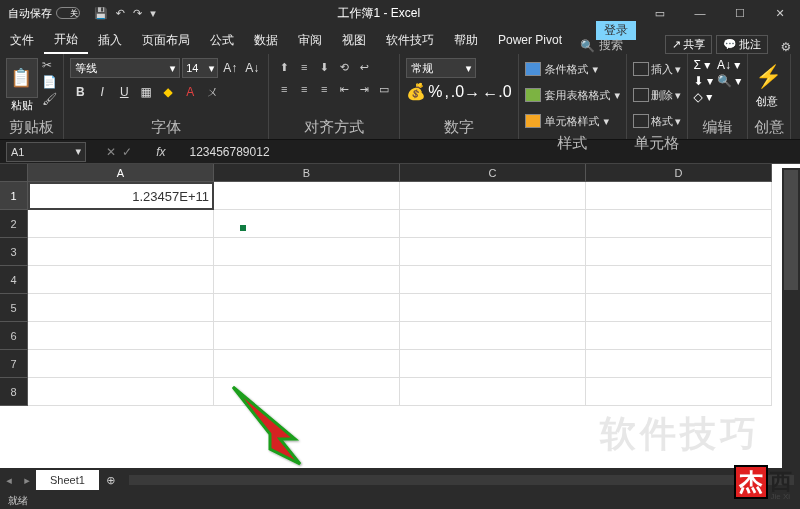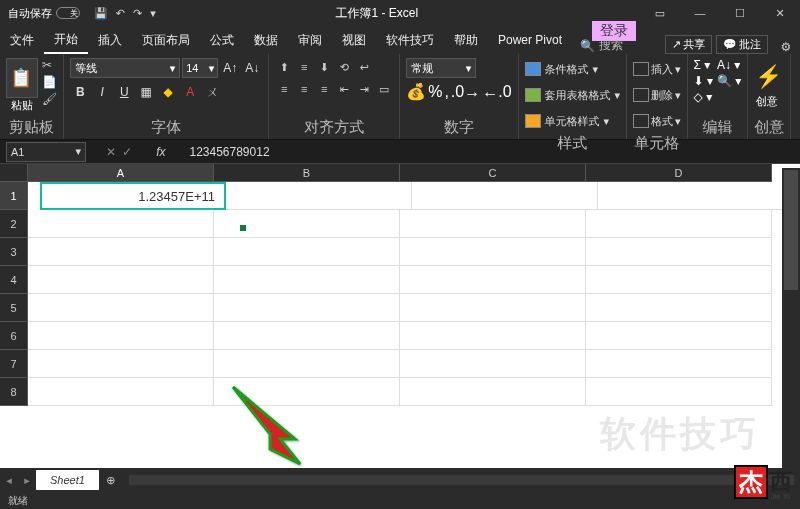--- a/index.html
+++ b/index.html
@@ -4,21 +4,21 @@
 <style>
 *{margin:0;padding:0;box-sizing:border-box;font-family:"Microsoft YaHei","Segoe UI",sans-serif;}
 body{background:#1e1e1e;width:800px;height:509px;overflow:hidden;position:relative;color:#fff;}
 .titlebar{height:26px;background:#2b2b2b;display:flex;align-items:center;font-size:11px;}
 .titlebar .autosave{padding:0 8px;display:flex;align-items:center;gap:4px;}
 .titlebar .toggle{width:24px;height:12px;border:1px solid #888;border-radius:6px;display:inline-flex;align-items:center;padding:0 1px;justify-content:flex-end;font-size:8px;}
 .titlebar .qat{display:flex;gap:8px;padding:0 6px;align-items:center;}
 .titlebar .qat span{opacity:.8;}
 .titlebar .title{flex:1;text-align:center;font-size:12px;}
 .titlebar .right{display:flex;align-items:center;gap:0;}
-.titlebar .login{background:#f0abfc;color:#333;font-size:14px;padding:1px 8px;margin-right:4px;margin-top:35px;}
+.titlebar .login{background:#7dd3fc;color:#333;font-size:12px;padding:1px 8px;margin-right:4px;margin-top:35px;}
 .titlebar .winbtn{width:40px;height:26px;display:flex;align-items:center;justify-content:center;font-size:11px;color:#ccc;}
 .menubar{height:28px;background:#2b2b2b;display:flex;align-items:flex-end;font-size:12px;}
 .menubar .tab{padding:0 10px;height:28px;display:flex;align-items:center;color:#eee;}
 .menubar .tab.active{border-bottom:2px solid #fff;}
 .menubar .spacer{flex:1;}
 .menubar .searchbox{display:flex;align-items:center;gap:4px;padding:0 8px;color:#bbb;}
 .menubar .share{border:1px solid #555;padding:1px 6px;margin-right:4px;font-size:11px;display:flex;align-items:center;gap:2px;}
 .menubar .gear{width:28px;text-align:center;color:#ccc;}
 .ribbon{height:86px;background:#2b2b2b;display:flex;border-bottom:1px solid #111;}
 .rgroup{border-right:1px solid #444;padding:4px 6px 2px 6px;display:flex;flex-direction:column;justify-content:space-between;}
@@ -51,28 +51,28 @@
 .rowhdrcorner{width:28px;background:#2b2b2b;border-right:1px solid #555;border-bottom:1px solid #555;}
 .colhdr{width:186px;background:#2b2b2b;color:#ccc;font-size:11px;display:flex;align-items:center;justify-content:center;border-right:1px solid #555;border-bottom:1px solid #555;}
 .colhdr.active{background:#404040;color:#fff;}
 .gridbody{display:flex;}
 .rowhdrs{width:28px;}
 .rowhdr{height:28px;background:#2b2b2b;color:#ccc;font-size:11px;display:flex;align-items:center;justify-content:center;border-right:1px solid #555;border-bottom:1px solid #555;}
 .rowhdr.active{background:#404040;color:#fff;}
 .cells-area{flex:1;position:relative;}
 .cellrow{display:flex;height:28px;}
 .cell{width:186px;border-right:1px solid #ddd;border-bottom:1px solid #ddd;font-size:13px;color:#333;display:flex;align-items:center;justify-content:flex-end;padding:0 4px;}
-.cell.selected{border:2px solid #14b8a6;padding:0 9px;margin-left:12px;}
+.cell.selected{border:2px solid #404040;padding:0 3px;}
 .fillhandle{position:absolute;width:6px;height:6px;background:#107c41;left:212px;top:43px;}
 .arrow{position:absolute;left:225px;top:215px;pointer-events:none;}
 .vscroll{position:absolute;right:0;top:168px;width:18px;height:300px;background:#2b2b2b;}
 .vscroll .thumb{width:14px;height:120px;background:#4a4a4a;margin:2px auto;}
 .sheettabs{height:24px;background:#2b2b2b;display:flex;align-items:center;font-size:11px;}
 .sheettabs .navbtn{width:18px;text-align:center;color:#888;}
-.sheettab{background:#fff;color:#333;padding:2px 14px;height:20px;display:flex;align-items:center;font-style:italic;}
+.sheettab{background:#fff;color:#333;padding:2px 14px;height:20px;display:flex;align-items:center;}
 .addsheet{width:24px;text-align:center;color:#ccc;}
 .sheettabs .barfill{flex:1;height:10px;background:#3a3a3a;margin:0 6px;}
 .statusbar{height:17px;background:#2b2b2b;font-size:10px;color:#ccc;padding:0 8px;display:flex;align-items:center;}
 .watermark{position:absolute;right:40px;bottom:50px;font-size:36px;color:rgba(120,120,120,.18);font-weight:bold;letter-spacing:4px;pointer-events:none;margin-top:32px;}
 .logo{position:absolute;right:8px;bottom:10px;display:flex;align-items:center;gap:2px;pointer-events:none;}
 .logo .red{width:34px;height:34px;background:#e02020;color:#fff;font-size:24px;font-weight:bold;display:flex;align-items:center;justify-content:center;border:2px solid #000;}
 .logo .txt{font-size:22px;color:#222;font-weight:bold;}
 .logo .sub{position:absolute;right:2px;bottom:-2px;font-size:8px;color:#444;}
 </style>
 </head>

